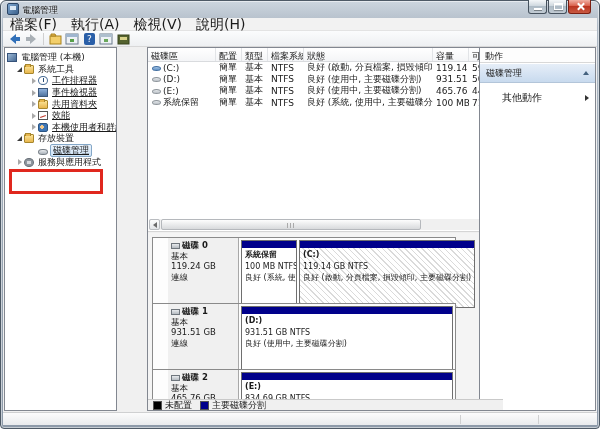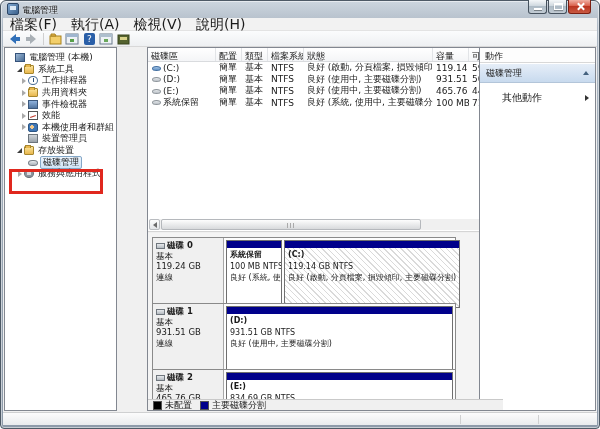--- a/index.html
+++ b/index.html
@@ -58,21 +58,21 @@
   .i-clock:before { content:""; position:absolute; left:4px; top:1px; width:1px; height:4px; background:#2a4e78; }
   .i-book { background:linear-gradient(180deg,#8fb2dd,#51749f); border:1px solid #3c587c; }
   .i-users { background:radial-gradient(circle at 3px 3px,#f2c98c 0 2px,#3f76b4 2px); border:1px solid #2c5584; border-radius:2px; }
   .i-perf { background:#fff; border:1px solid #555; }
   .i-perf:before { content:""; position:absolute; left:1px; top:4px; width:6px; height:1px; background:#c0392b; transform:rotate(-20deg); }
   .i-device { background:linear-gradient(180deg,#cfd4d9,#9aa2aa); border:1px solid #6c757d; }
   .i-disk { background:linear-gradient(180deg,#e8ebee,#aab2ba); border:1px solid #767e86; border-radius:50%/60%; height:6px; margin-top:2px; }
   .i-gear { background:radial-gradient(circle,#d8dce0 0 2px,#8d959d 2px); border:1px solid #646c74; border-radius:50%; }
   .tlabel { padding:0 2px; line-height:11px; }
   .tlabel.sel { background:linear-gradient(180deg,#ebf4fd,#cfe3f6); border:1px solid #84a7c7; border-radius:2px; }
-  .l1 { padding-left:10px; } .l2 { padding-left:14px; } .l0 { padding-left:10px; }
+  .l1 { padding-left:10px; } .l2 { padding-left:24px;text-decoration:underline; } .l0 { padding-left:2px; }
   .annotation { position:absolute; left:4px; top:121px; width:94px; height:25px; border:3px solid #e0281e; z-index:30; }
 
   
   .vhead { position:absolute; left:0; top:0; width:355px; height:14px; display:flex;
     background:linear-gradient(180deg,#ffffff,#f4f5f7); border-bottom:1px solid #d9dbde; }
   .vh { border-right:1px solid #e2e4e7; padding:2px 0 0 3px; font-size:9px; white-space:nowrap; overflow:hidden; }
   .vrow { position:absolute; left:0; width:355px; height:11.6px; display:flex; align-items:center; }
   .vc { padding-left:3px; white-space:nowrap; overflow:hidden; font-size:9px; }
   .c0{width:68px;} .c1{width:26px;} .c2{width:26px;} .c3{width:36px;} .c4{width:129px;} .c5{width:36px;} .c6{flex:1;}
   .vol-icon { display:inline-block; width:9px; height:5px; border-radius:50%; margin:0 2px 0 1px; vertical-align:middle;
@@ -92,21 +92,21 @@
   .ar-u{width:0;height:0;border-left:3px solid transparent;border-right:3px solid transparent;border-bottom:4px solid #6a6a6a;}
   .ar-d{width:0;height:0;border-left:3px solid transparent;border-right:3px solid transparent;border-top:4px solid #6a6a6a;}
   .divider { position:absolute; left:0; top:183px; width:355px; height:2px; background:#f0f0f0; border-top:1px solid #d5d5d5; }
 
   
   .gpane { position:absolute; left:0; top:185px; width:355px; height:178px; background:#f4f4f4; overflow:hidden; }
   .vscroll { position:absolute; left:341px; top:1px; width:11px; height:165px; background:#f0f0f0; }
   .vthumb { position:absolute; left:0; top:12px; width:11px; height:42px;
     background:linear-gradient(90deg,#fdfdfd,#d8dadc); border:1px solid #b5b8bc; border-radius:2px; }
   .vscroll .sbtn.bot { position:absolute; bottom:0; }
-  .disk { position:absolute; left:4px; width:304px; height:74px; background:#fdfdfd; border:1px solid #8a8a8a; display:flex; }
+  .disk { position:absolute; left:4px; width:304px; height:74px; background:#fdfdfd; border:1px solid #8a8a8a; display:flex;padding-left:15px; }
   .dlabel { width:71px; flex:none; background:#f0f0f0; border-right:1px solid #a8a8a8; padding:2px 3px; font-size:8.5px; line-height:10.5px; white-space:nowrap; overflow:hidden; }
   .dlabel b { font-weight:bold; }
   .dicon { display:inline-block; width:9px; height:6px; border:1px solid #6f767d; background:linear-gradient(180deg,#e7eaed,#b4bac0); margin-right:2px; vertical-align:-1px; }
   .parts { flex:1; display:flex; padding:2px; gap:2px; }
   .part { border:1px solid #6f6f6f; background:#fff; position:relative; overflow:hidden; }
   .part .bar { height:7px; background:#00008b; }
   .part .ptxt { padding:2px 3px 0 3px; font-size:8px; line-height:9.5px; white-space:nowrap; }
   .part.hatch { background:repeating-linear-gradient(45deg,#ffffff 0 3px,#dadada 3px 4px); }
   .legendbar { position:absolute; left:0; bottom:0; width:355px; height:12px; background:#f0f0f0; border-top:1px solid #c9c9c9;
     display:flex; align-items:center; padding-left:5px; z-index:5; }
@@ -223,48 +223,43 @@
           <span class="exp">
               <span class="tri-c"></span>
             </span>
           <span class="ticon i-clock"></span>
           <span class="tlabel">工作排程器</span>
         </div>
         <div class="trow l2">
           <span class="exp">
               <span class="tri-c"></span>
             </span>
+          <span class="ticon i-book"></span>
+          <span class="tlabel">事件檢視器</span>
+        </div>
+        <div class="trow l2">
+          <span class="exp">
+              <span class="tri-c"></span>
+            </span>
           <span class="ticon i-folder"></span>
           <span class="tlabel">共用資料夾</span>
         </div>
         <div class="trow l2">
           <span class="exp">
               <span class="tri-c"></span>
             </span>
-          <span class="ticon i-book"></span>
-          <span class="tlabel">事件檢視器</span>
-        </div>
-        <div class="trow l2">
-          <span class="exp">
-              <span class="tri-c"></span>
-            </span>
           <span class="ticon i-perf"></span>
           <span class="tlabel">效能</span>
         </div>
         <div class="trow l2">
           <span class="exp">
               <span class="tri-c"></span>
             </span>
           <span class="ticon i-users"></span>
           <span class="tlabel">本機使用者和群組</span>
-        </div>
-        <div class="trow l2">
-          <span class="exp"></span>
-          <span class="ticon i-device"></span>
-          <span class="tlabel">裝置管理員</span>
         </div>
         <div class="trow l1">
           <span class="exp">
               <span class="tri-e"></span>
             </span>
           <span class="ticon i-folder"></span>
           <span class="tlabel">存放裝置</span>
         </div>
         <div class="trow l2">
           <span class="exp"></span>

